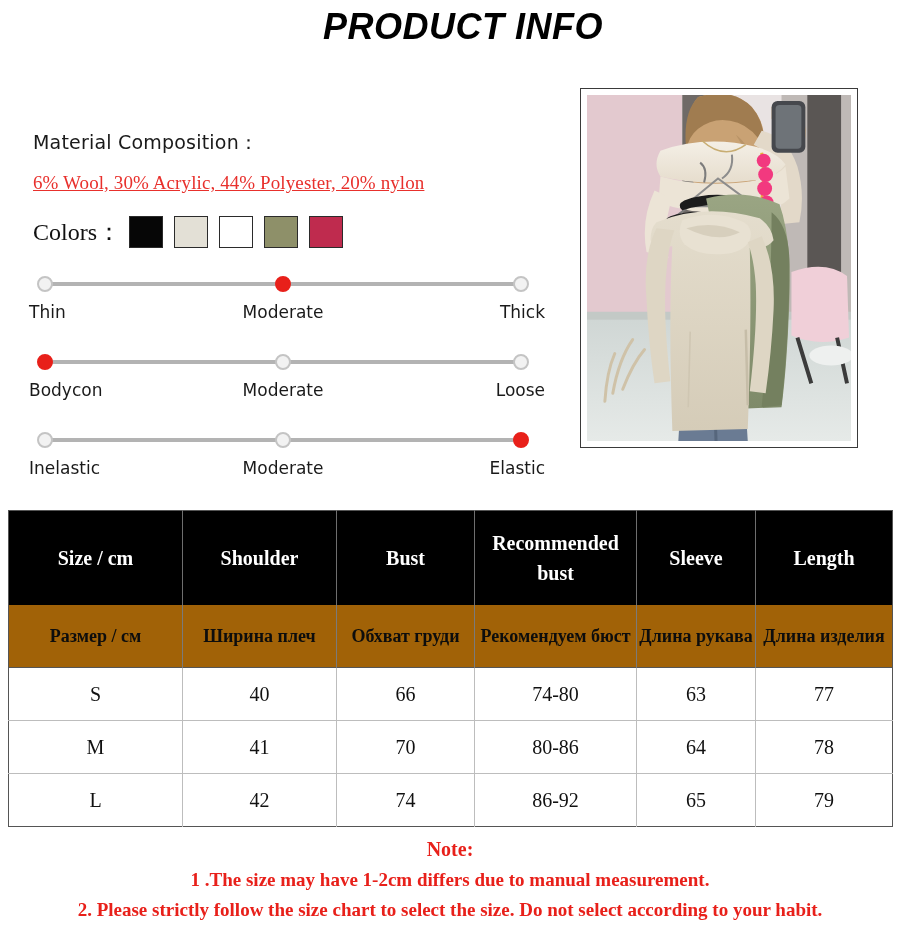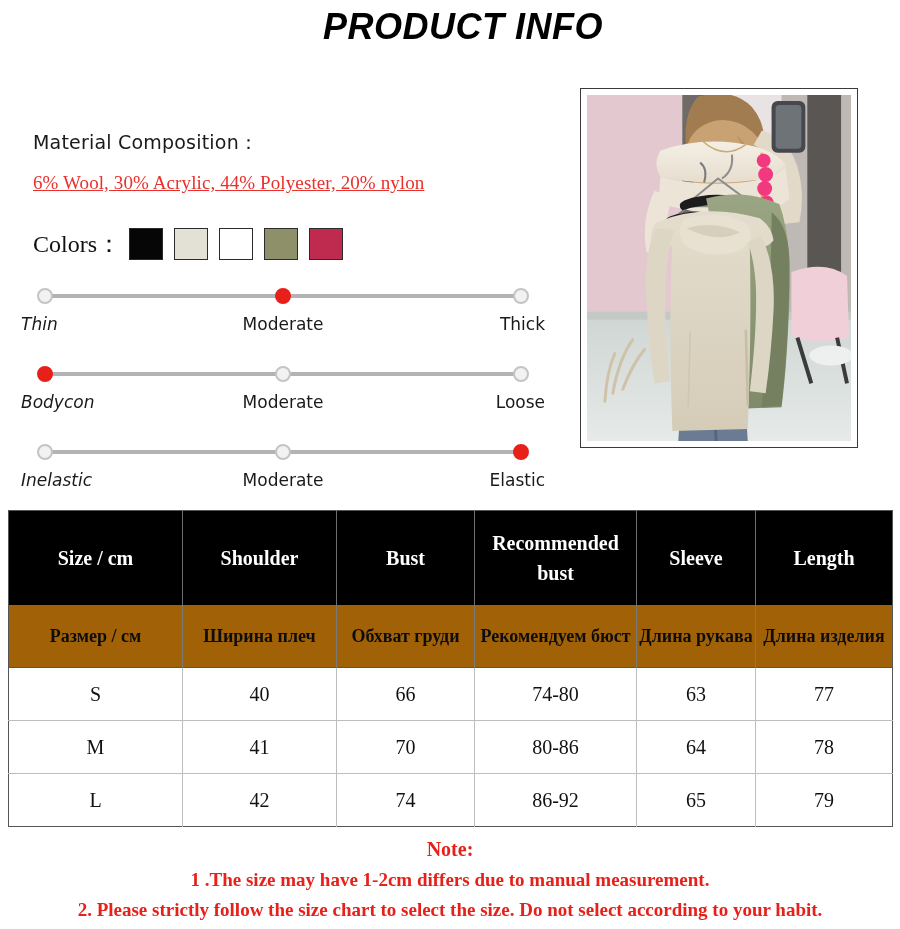--- a/index.html
+++ b/index.html
@@ -49,21 +49,21 @@
     margin-top: 16px;
     font-family: "Liberation Serif", serif;
     font-size: 19px;
     color: #e8302c;
     letter-spacing: 0.1px;
     text-decoration: underline;
   }
 
   
   #colors-row {
-    margin-top: 34px;
+    margin-top: 22px;
     display: flex;
     align-items: flex-start;
   }
   #colors-label {
     font-family: "Liberation Serif", serif;
     font-size: 24px;
     color: #111111;
     margin-right: 8px;
   }
   .swatch {
@@ -120,21 +120,21 @@
     height: 24px;
     font-family: "DejaVu Sans", sans-serif;
     font-size: 17px;
     color: #1a1a1a;
   }
   .slider-labels span {
     position: absolute;
     top: 0;
     white-space: nowrap;
   }
-  .lbl-left  { left: 0; transform: translateX(-12px); font-style: italic; }
+  .lbl-left  { left: 8px; transform: translateX(-12px); }
   .lbl-mid   { left: 50%; transform: translateX(-50%); }
   .lbl-right { right: 0; transform: translateX(12px); }
 
   
   #product-photo-frame {
     position: absolute;
     left: 580px;
     top: 88px;
     width: 278px;
     height: 360px;

